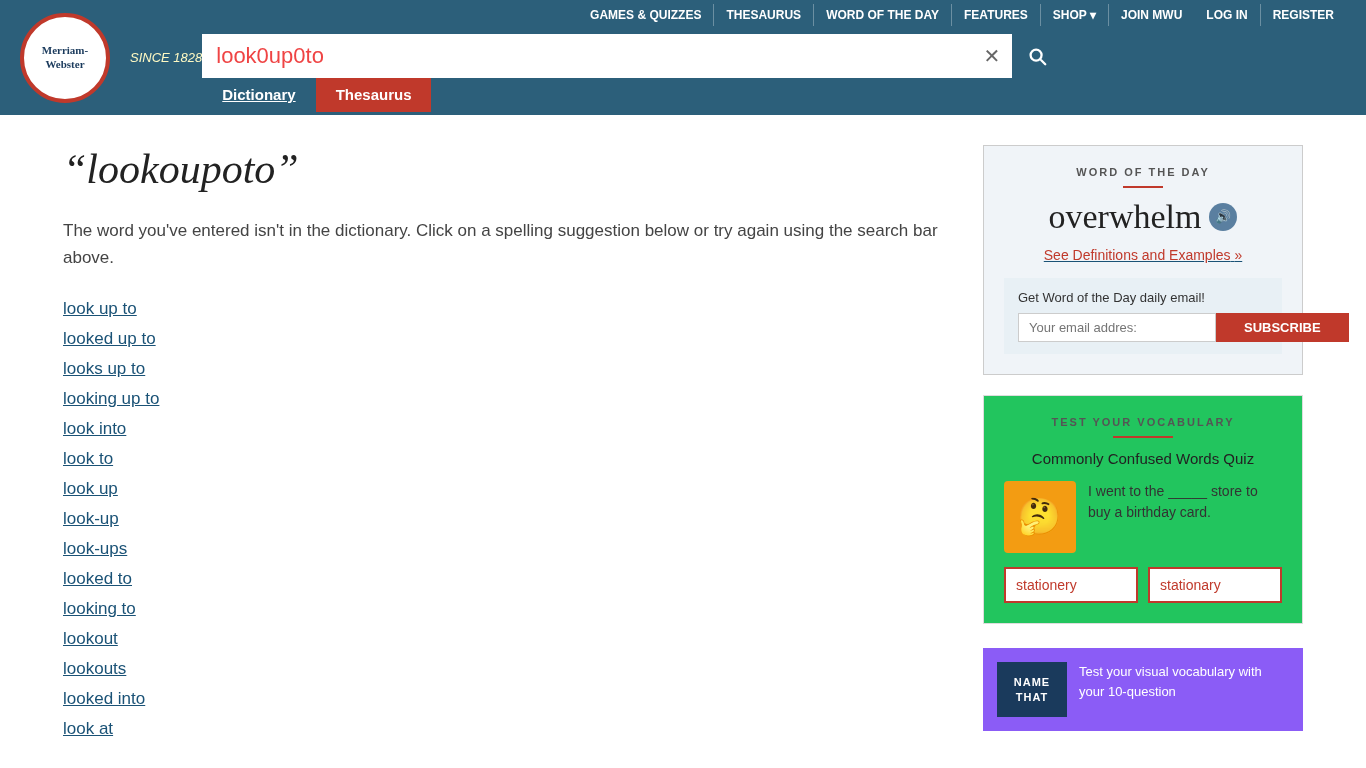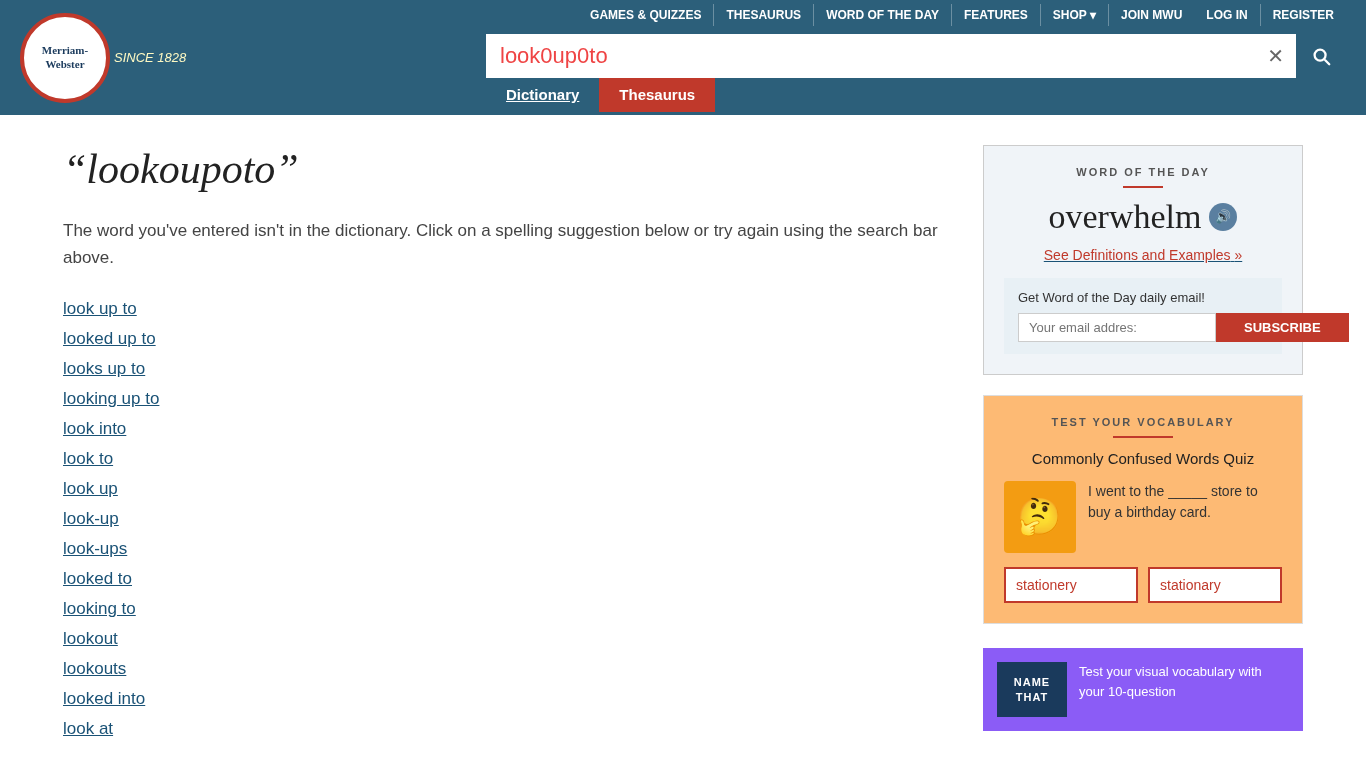--- a/index.html
+++ b/index.html
@@ -10,21 +10,21 @@
       background: #2c5f7a;
       display: flex;
       align-items: center;
       padding: 0 20px;
       height: 115px;
       position: relative;
     }
     .logo-area {
       display: flex;
       align-items: center;
-      gap: 0;
+      gap: 16px;
       flex-shrink: 0;
     }
     .logo-circle {
       width: 90px;
       height: 90px;
       border-radius: 50%;
       background: white;
       border: 4px solid #c0392b;
       display: flex;
       align-items: center;
@@ -43,21 +43,20 @@
       color: #fef9c3;
       font-size: 13px;
       font-family: Arial, sans-serif;
       font-style: italic;
       margin-left: 4px;
     }
     .header-right {
       flex: 1;
       display: flex;
       flex-direction: column;
-      align-items: flex-end;
       gap: 8px;
     }
     .top-nav {
       display: flex;
       align-items: center;
       gap: 0;
     }
     .top-nav a {
       color: white;
       text-decoration: none;
@@ -266,21 +265,21 @@
       border: none;
       cursor: pointer;
       padding: 6px 28px;
       font-size: 13px;
       font-weight: bold;
       font-family: Arial, sans-serif;
     }
 
     
     .vocab-card {
-      background: #fdba74;
+      background: #22c55e;
       border: 1px solid #ddd;
       padding: 20px;
     }
     .vocab-label {
       font-size: 11px;
       font-weight: bold;
       letter-spacing: 2px;
       color: #555;
       font-family: Arial, sans-serif;
       text-transform: uppercase;

